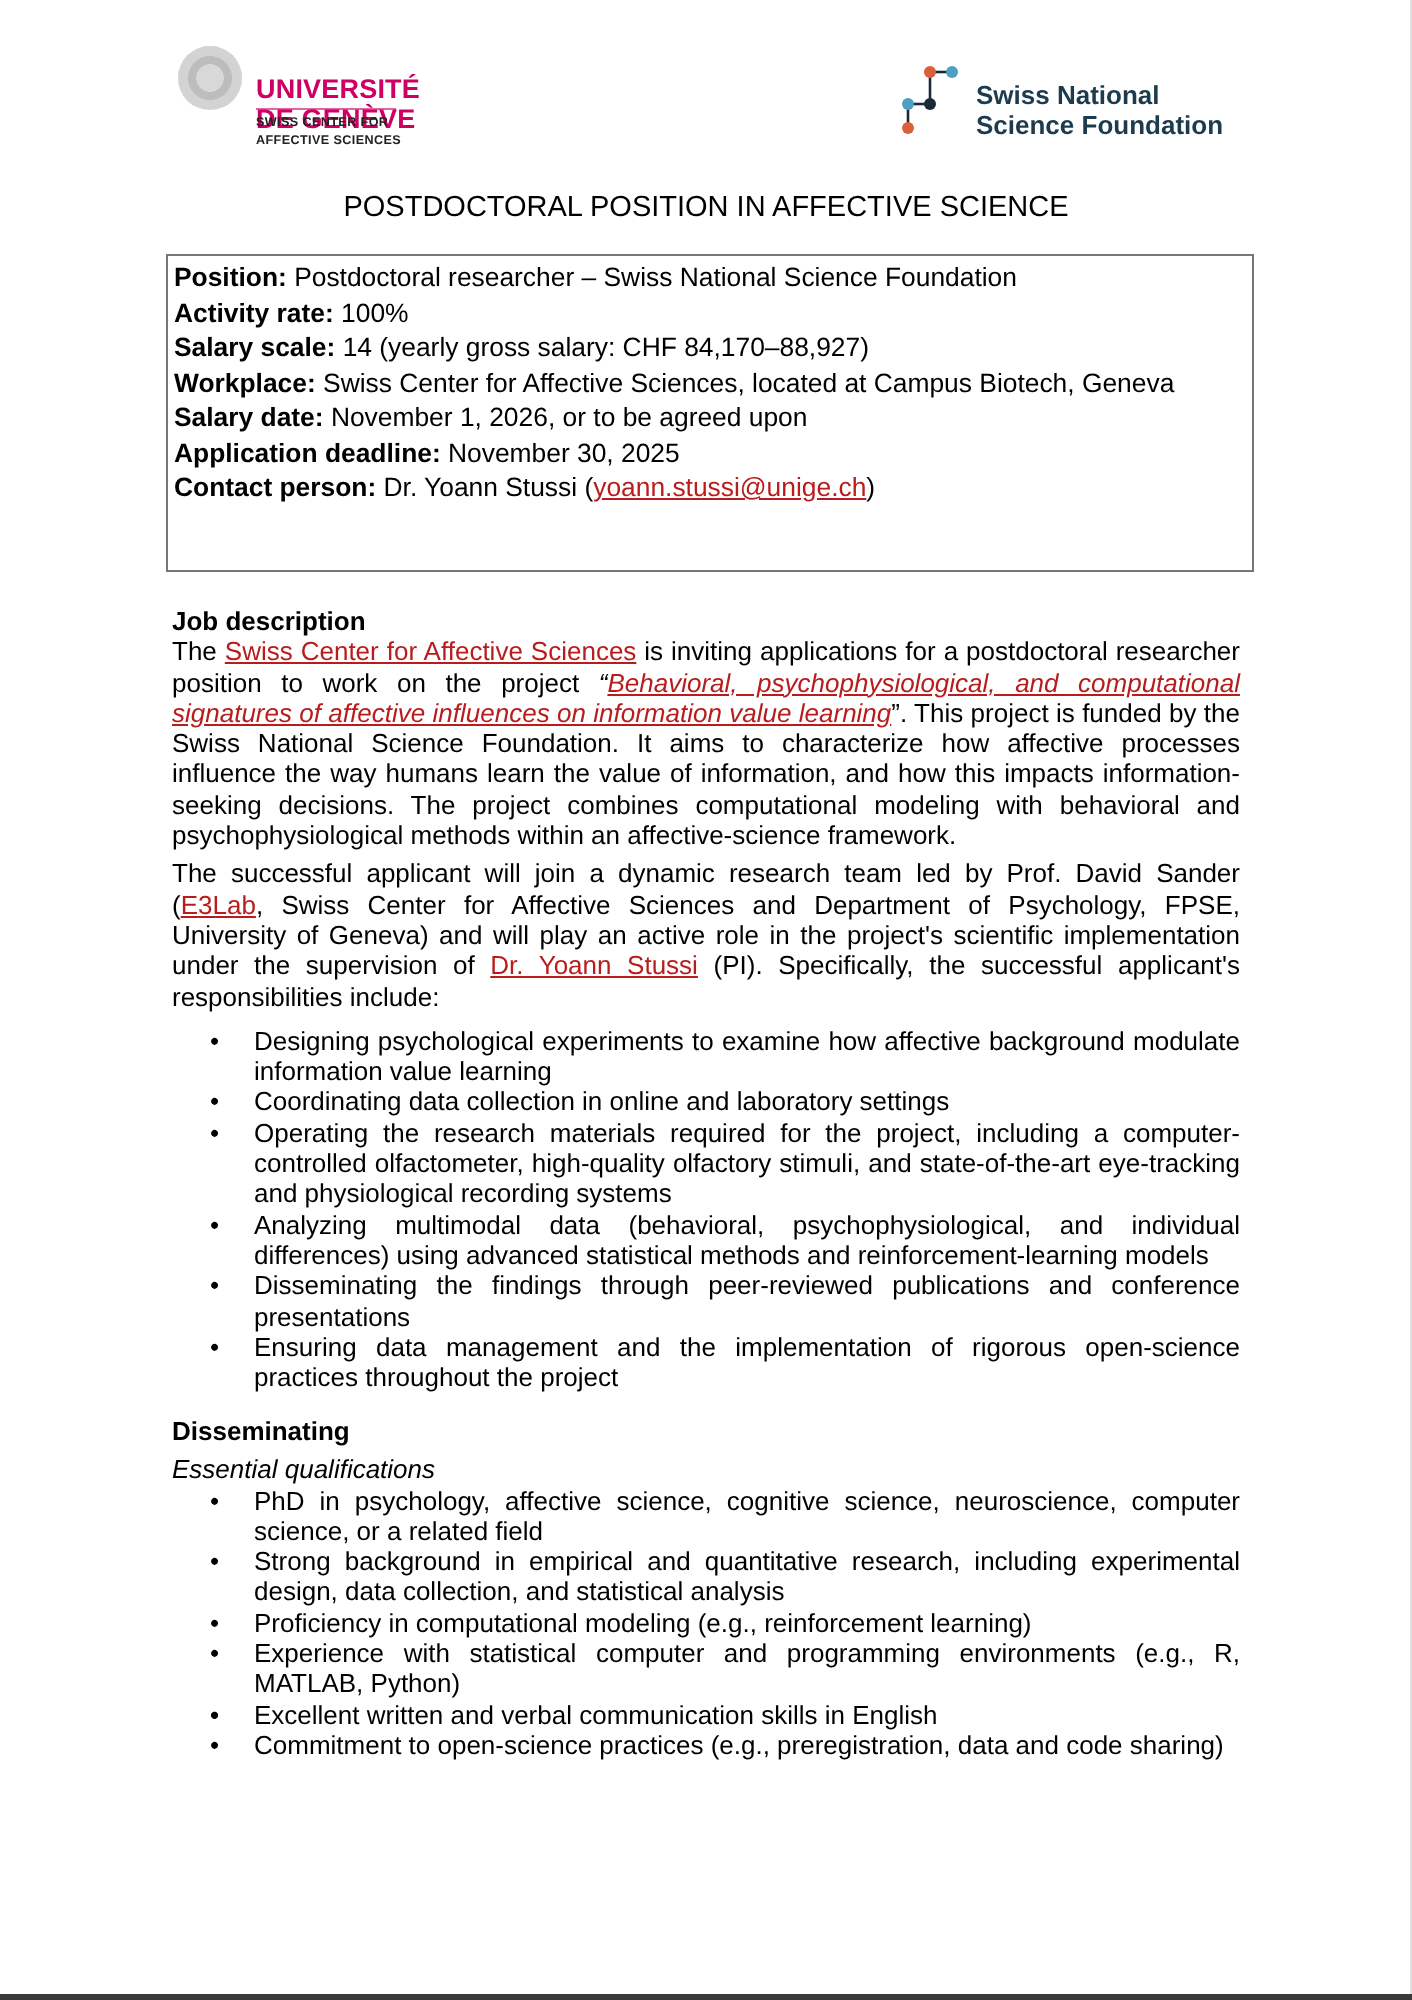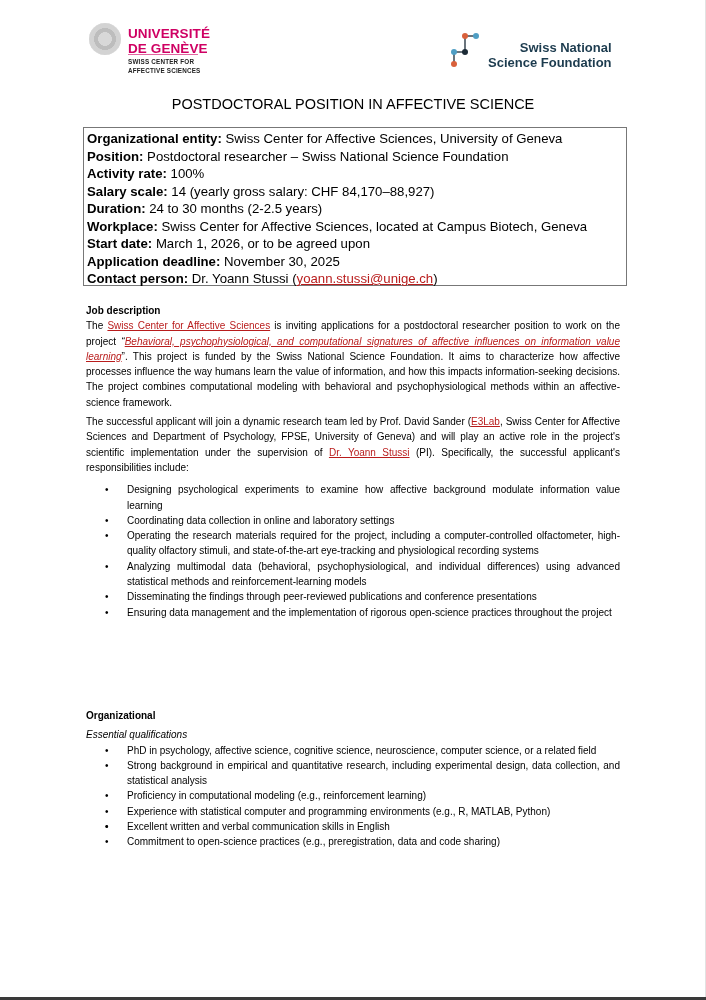--- a/index.html
+++ b/index.html
@@ -12,25 +12,25 @@
     background: #fff; border-right: 1px solid #e2e2e2;
   }
   .bottom-bar { position: absolute; left: 0; top: 997px; width: 706px; height: 3px; background: #3a3a3a; }
 
   
   .unige-logo { position: absolute; left: 88px; top: 22px; width: 120px; height: 56px; }
   .unige-seal {
     position: absolute; left: 1px; top: 1px; width: 32px; height: 32px; border-radius: 50%;
     background: radial-gradient(circle, #d8d8d8 0 30%, #bdbdbd 31% 48%, #d3d3d3 49% 70%, #b0b0b0 71% 100%);
   }
-  .unige-name { position: absolute; left: 40px; top: 4px; color: #cf0063; font-weight: bold; font-size: 13.5px; line-height: 15px; letter-spacing: 0.1px; }
+  .unige-name { position: absolute; left: 40px; top: 15px; color: #cf0063; font-weight: bold; font-size: 13.5px; line-height: 15px; letter-spacing: 0.1px; }
   .unige-divider { position: absolute; left: 40px; top: 32px; width: 70px; height: 1px; background: #cf0063; opacity: 0.6; }
   .unige-sub { position: absolute; left: 40px; top: 36px; font-size: 6.3px; line-height: 8.5px; font-weight: bold; color: #222; letter-spacing: 0.2px; }
 
-  .snsf-logo { position: absolute; left: 450px; top: 30px; width: 180px; height: 45px; text-align: right; }
+  .snsf-logo { position: absolute; left: 450px; top: 30px; width: 180px; height: 45px; }
   .snsf-mark { position: absolute; left: 0; top: 0; width: 34px; height: 40px; }
   .snsf-name { position: absolute; left: 38px; top: 11px; font-weight: bold; font-size: 13px; line-height: 14.5px; color: #1c3b4e; }
 
   
   .doc-title {
     position: absolute; left: 0; width: 706px; top: 96px; text-align: center;
     font-weight: normal; font-size: 14.5px;
   }
 
   
@@ -38,21 +38,21 @@
     position: absolute; left: 83px; top: 127px; width: 544px; height: 159px;
     border: 1px solid #777; box-sizing: border-box; padding: 2px 0 0 3px;
     font-size: 13.2px; line-height: 17.5px;
   }
   .info-row { white-space: nowrap; }
   .info-row b { font-weight: bold; }
 
   a.link { color: #b91c1c; text-decoration: underline; }
 
   
-  .body-text { position: absolute; left: 86px; width: 534px; font-size: 10px; line-height: 15.3px; }
+  .body-text { position: absolute; left: 86px; width: 534px; font-size: 13px; line-height: 15.3px; }
   .section-heading { font-weight: bold; }
   .para { text-align: justify; }
   .subheading { font-style: italic; }
 
   ul.bullets { list-style: none; margin: 0; padding: 0; }
   ul.bullets li { position: relative; padding-left: 41px; text-align: justify; }
   ul.bullets li .bullet { position: absolute; left: 19px; top: 0; }
 </style>
 </head>
 <body>
@@ -86,48 +86,46 @@
     </svg>
     <div class="snsf-name">
       <div>Swiss National</div>
       <div>Science Foundation</div>
     </div>
   </div>
 
   <div class="doc-title">POSTDOCTORAL POSITION IN AFFECTIVE SCIENCE</div>
 
   <div class="info-box">
-    <div class="info-row"><b>Organizational entity:</b><span> Swiss Center for Affective Sciences, University of Geneva</span></div>
     <div class="info-row"><b>Position:</b><span> Postdoctoral researcher – Swiss National Science Foundation</span></div>
     <div class="info-row"><b>Activity rate:</b><span> 100%</span></div>
     <div class="info-row"><b>Salary scale:</b><span> 14 (yearly gross salary: CHF 84,170–88,927)</span></div>
-    <div class="info-row"><b>Duration:</b><span> 24 to 30 months (2-2.5 years)</span></div>
     <div class="info-row"><b>Workplace:</b><span> Swiss Center for Affective Sciences, located at Campus Biotech, Geneva</span></div>
-    <div class="info-row"><b>Start date:</b><span> March 1, 2026, or to be agreed upon</span></div>
+    <div class="info-row"><b>Salary date:</b><span> November 1, 2026, or to be agreed upon</span></div>
     <div class="info-row"><b>Application deadline:</b><span> November 30, 2025</span></div>
     <div class="info-row"><b>Contact person:</b><span> Dr. Yoann Stussi (</span><a class="link">yoann.stussi@unige.ch</a><span>)</span></div>
   </div>
 
   <div class="body-text" style="top:303px;">
     <div class="section-heading">Job description</div>
     <div class="para"><span>The </span><a class="link">Swiss Center for Affective Sciences</a><span> is inviting applications for a postdoctoral researcher position to work on the project </span><i>“</i><a class="link" style="font-style:italic;">Behavioral, psychophysiological, and computational signatures of affective influences on information value learning</a><span>”</span><span>. This project is funded by the Swiss National Science Foundation. It aims to characterize how affective processes influence the way humans learn the value of information, and how this impacts information-seeking decisions. The project combines computational modeling with behavioral and psychophysiological methods within an affective-science framework.</span></div>
     <div class="para" style="margin-top:4px;"><span>The successful applicant will join a dynamic research team led by Prof. David Sander (</span><a class="link">E3Lab</a><span>, Swiss Center for Affective Sciences and Department of Psychology, FPSE, University of Geneva) and will play an active role in the project's scientific implementation under the supervision of </span><a class="link">Dr. Yoann Stussi</a><span> (PI). Specifically, the successful applicant's responsibilities include:</span></div>
 
     <ul class="bullets" style="margin-top:7px;">
       <li><span class="bullet">•</span><span>Designing psychological experiments to examine how affective background modulate information value learning</span></li>
       <li><span class="bullet">•</span><span>Coordinating data collection in online and laboratory settings</span></li>
       <li><span class="bullet">•</span><span>Operating the research materials required for the project, including a computer-controlled olfactometer, high-quality olfactory stimuli, and state-of-the-art eye-tracking and physiological recording systems</span></li>
       <li><span class="bullet">•</span><span>Analyzing multimodal data (behavioral, psychophysiological, and individual differences) using advanced statistical methods and reinforcement-learning models</span></li>
       <li><span class="bullet">•</span><span>Disseminating the findings through peer-reviewed publications and conference presentations</span></li>
       <li><span class="bullet">•</span><span>Ensuring data management and the implementation of rigorous open-science practices throughout the project</span></li>
     </ul>
   </div>
 
   <div class="body-text" style="top:708px;">
-    <div class="section-heading">Organizational</div>
+    <div class="section-heading">Disseminating</div>
     <div class="subheading" style="margin-top:4px;">Essential qualifications</div>
     <ul class="bullets">
       <li><span class="bullet">•</span><span>PhD in psychology, affective science, cognitive science, neuroscience, computer science, or a related field</span></li>
       <li><span class="bullet">•</span><span>Strong background in empirical and quantitative research, including experimental design, data collection, and statistical analysis</span></li>
       <li><span class="bullet">•</span><span>Proficiency in computational modeling (e.g., reinforcement learning)</span></li>
       <li><span class="bullet">•</span><span>Experience with statistical computer and programming environments (e.g., R, MATLAB, Python)</span></li>
       <li><span class="bullet">•</span></li>
       <li><span class="bullet">•</span><span>Excellent written and verbal communication skills in English</span></li>
       <li><span class="bullet">•</span><span>Commitment to open-science practices (e.g., preregistration, data and code sharing)</span></li>
     </ul>

